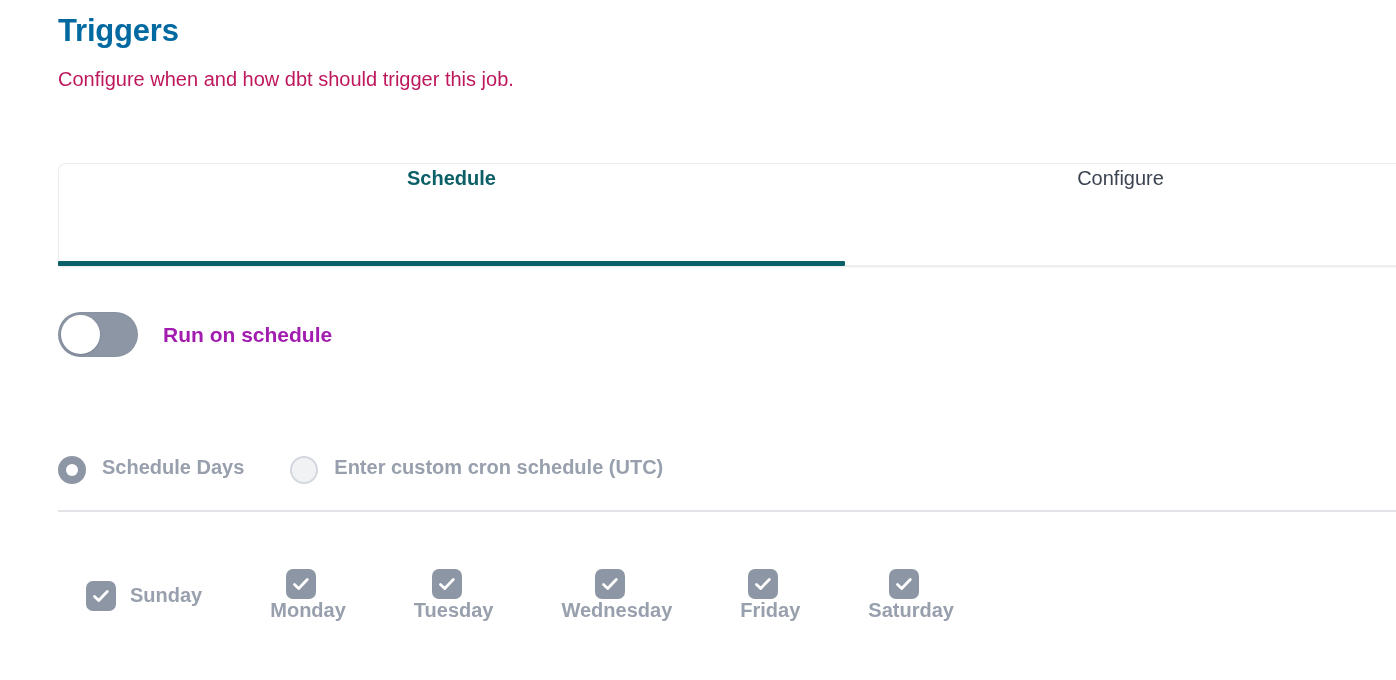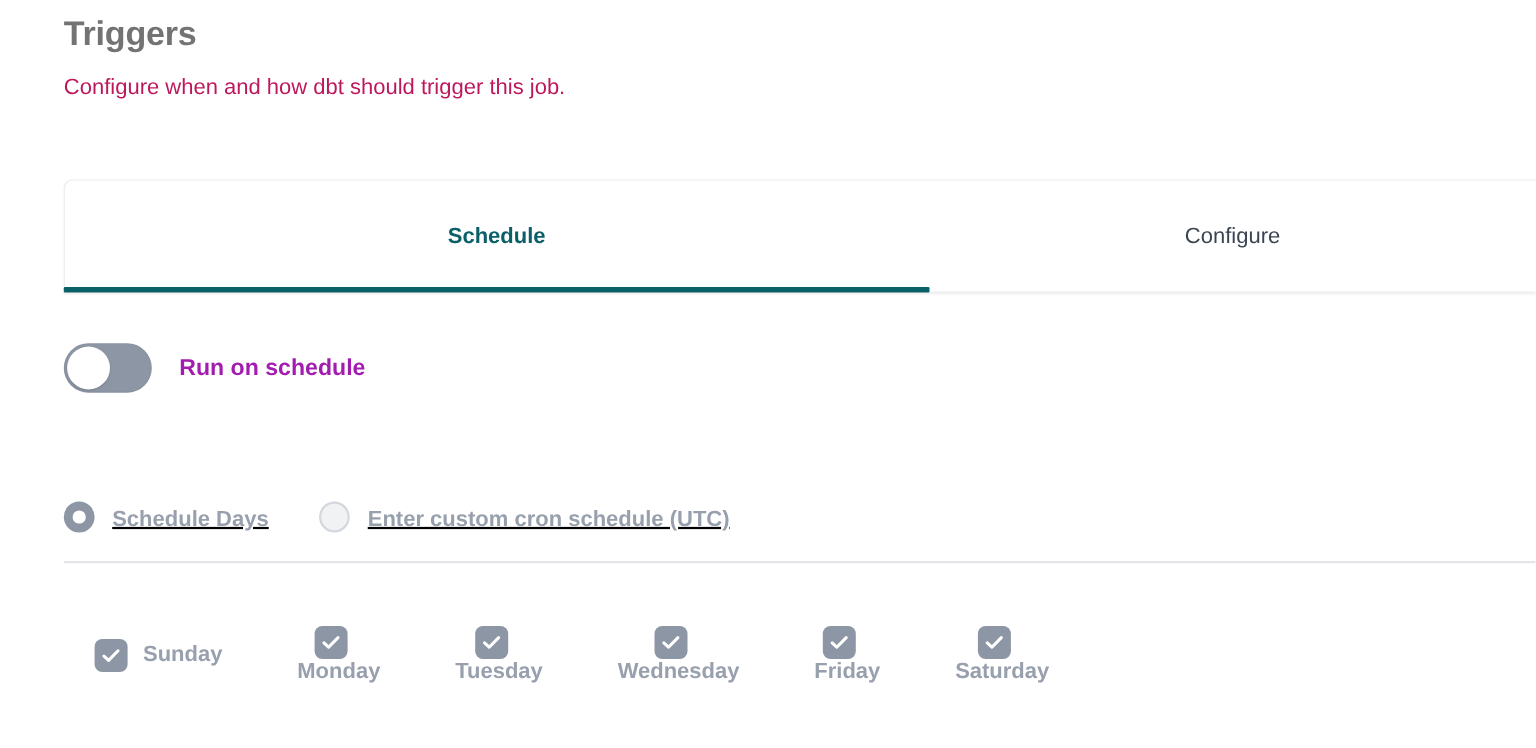--- a/index.html
+++ b/index.html
@@ -26,21 +26,21 @@
   
   .header {
     position: absolute;
     left: 58px;
     top: 10px;
     width: 1200px;
   }
   .page-title {
     font-size: 31px;
     font-weight: bold;
-    color: #737373;
+    color: #0369a1;
     letter-spacing: -0.2px;
     line-height: 42px;
     margin: 0;
   }
   .page-subtitle {
     font-size: 20px;
     font-weight: normal;
     color: #be185d;
     line-height: 30px;
     margin: 0;
@@ -76,21 +76,21 @@
     top: 163px;
     width: 1338px;
     height: 104px;
     display: flex;
     align-items: center;
   }
   .tab {
     position: relative;
     height: 96px;
     display: flex;
-    align-items: center;
+    align-items: flex-start;
     justify-content: center;
     font-size: 20px;
     font-weight: bold;
     cursor: pointer;
     user-select: none;
   }
   .tab-schedule {
     width: 787px;
     color: #0b6068;
   }
@@ -148,24 +148,23 @@
   
   .radio-row {
     position: absolute;
     left: 58px;
     top: 456px;
     display: flex;
     align-items: center;
   }
   .radio-option {
     display: flex;
-    align-items: flex-end;
+    align-items: flex-start;
     cursor: pointer;
     user-select: none;
-    text-decoration: underline;
   }
   .radio-option + .radio-option {
     margin-left: 46px;
   }
   .radio {
     width: 28px;
     height: 28px;
     border-radius: 50%;
     flex: none;
     box-sizing: border-box;

